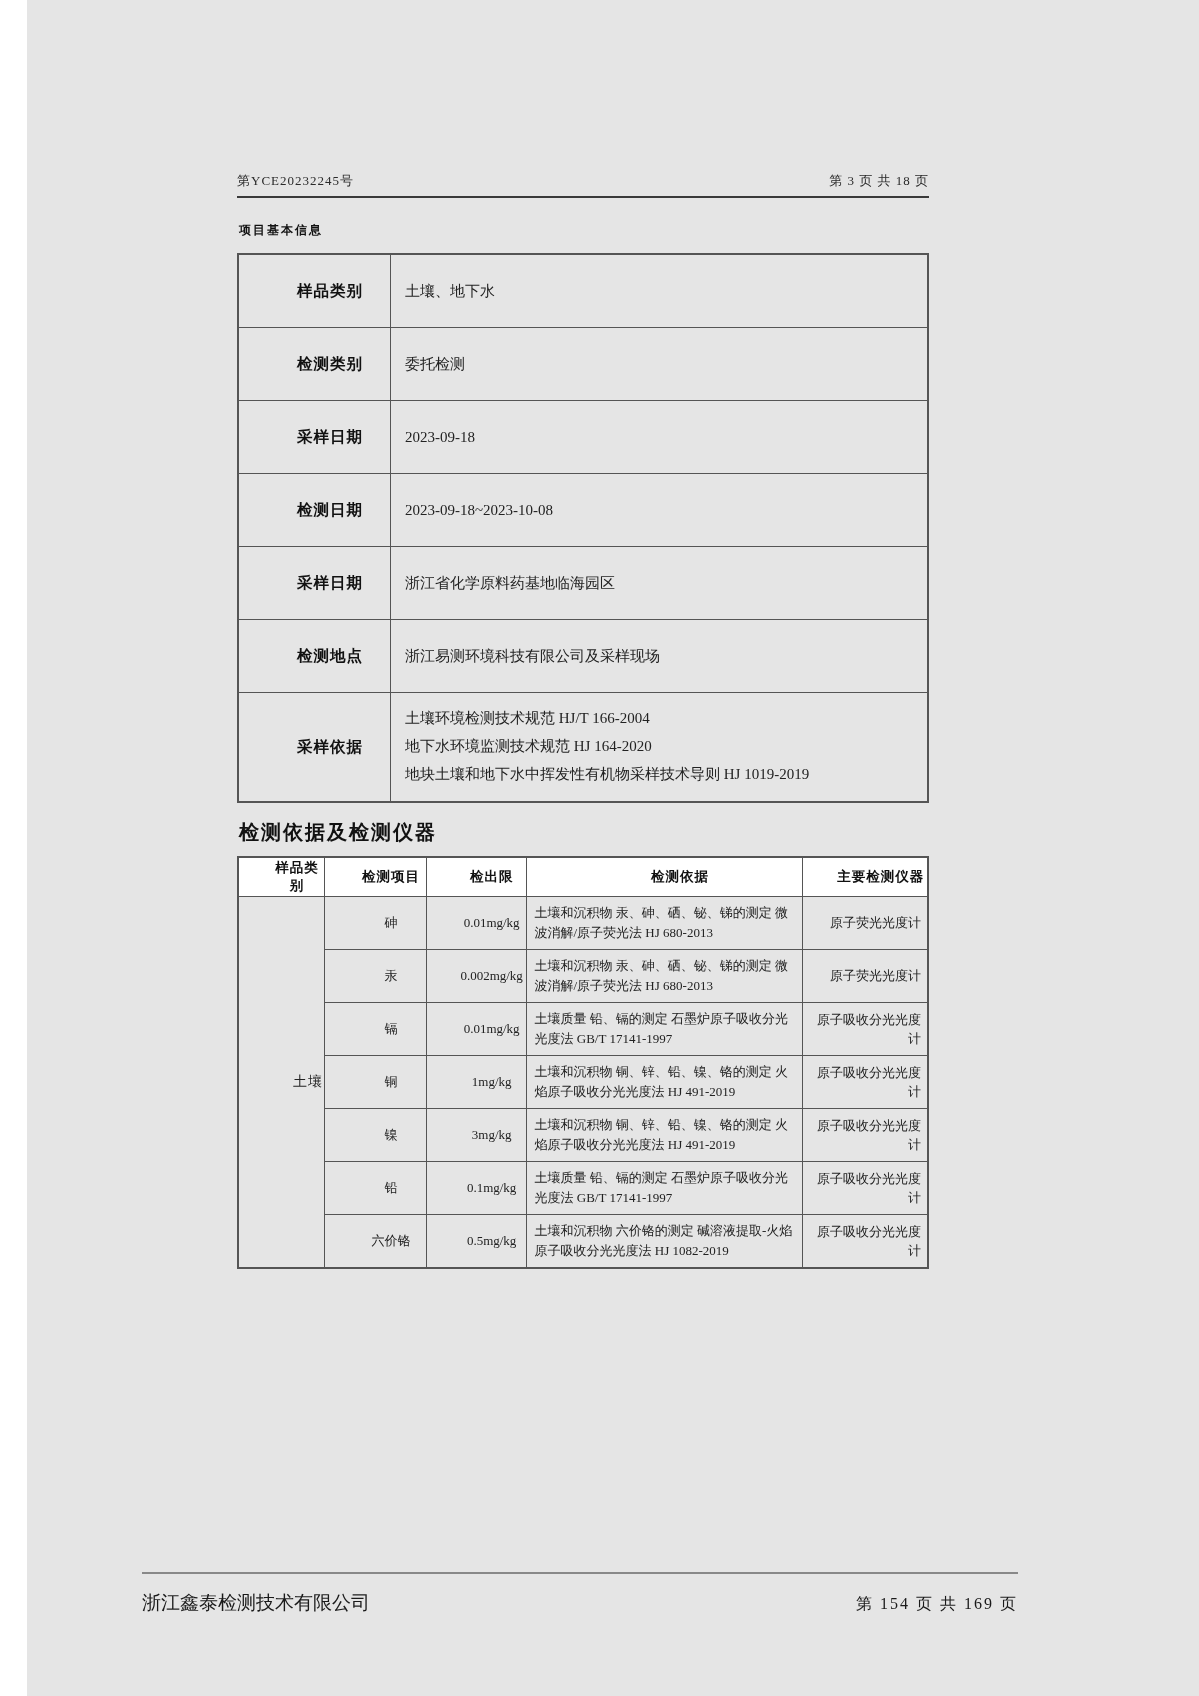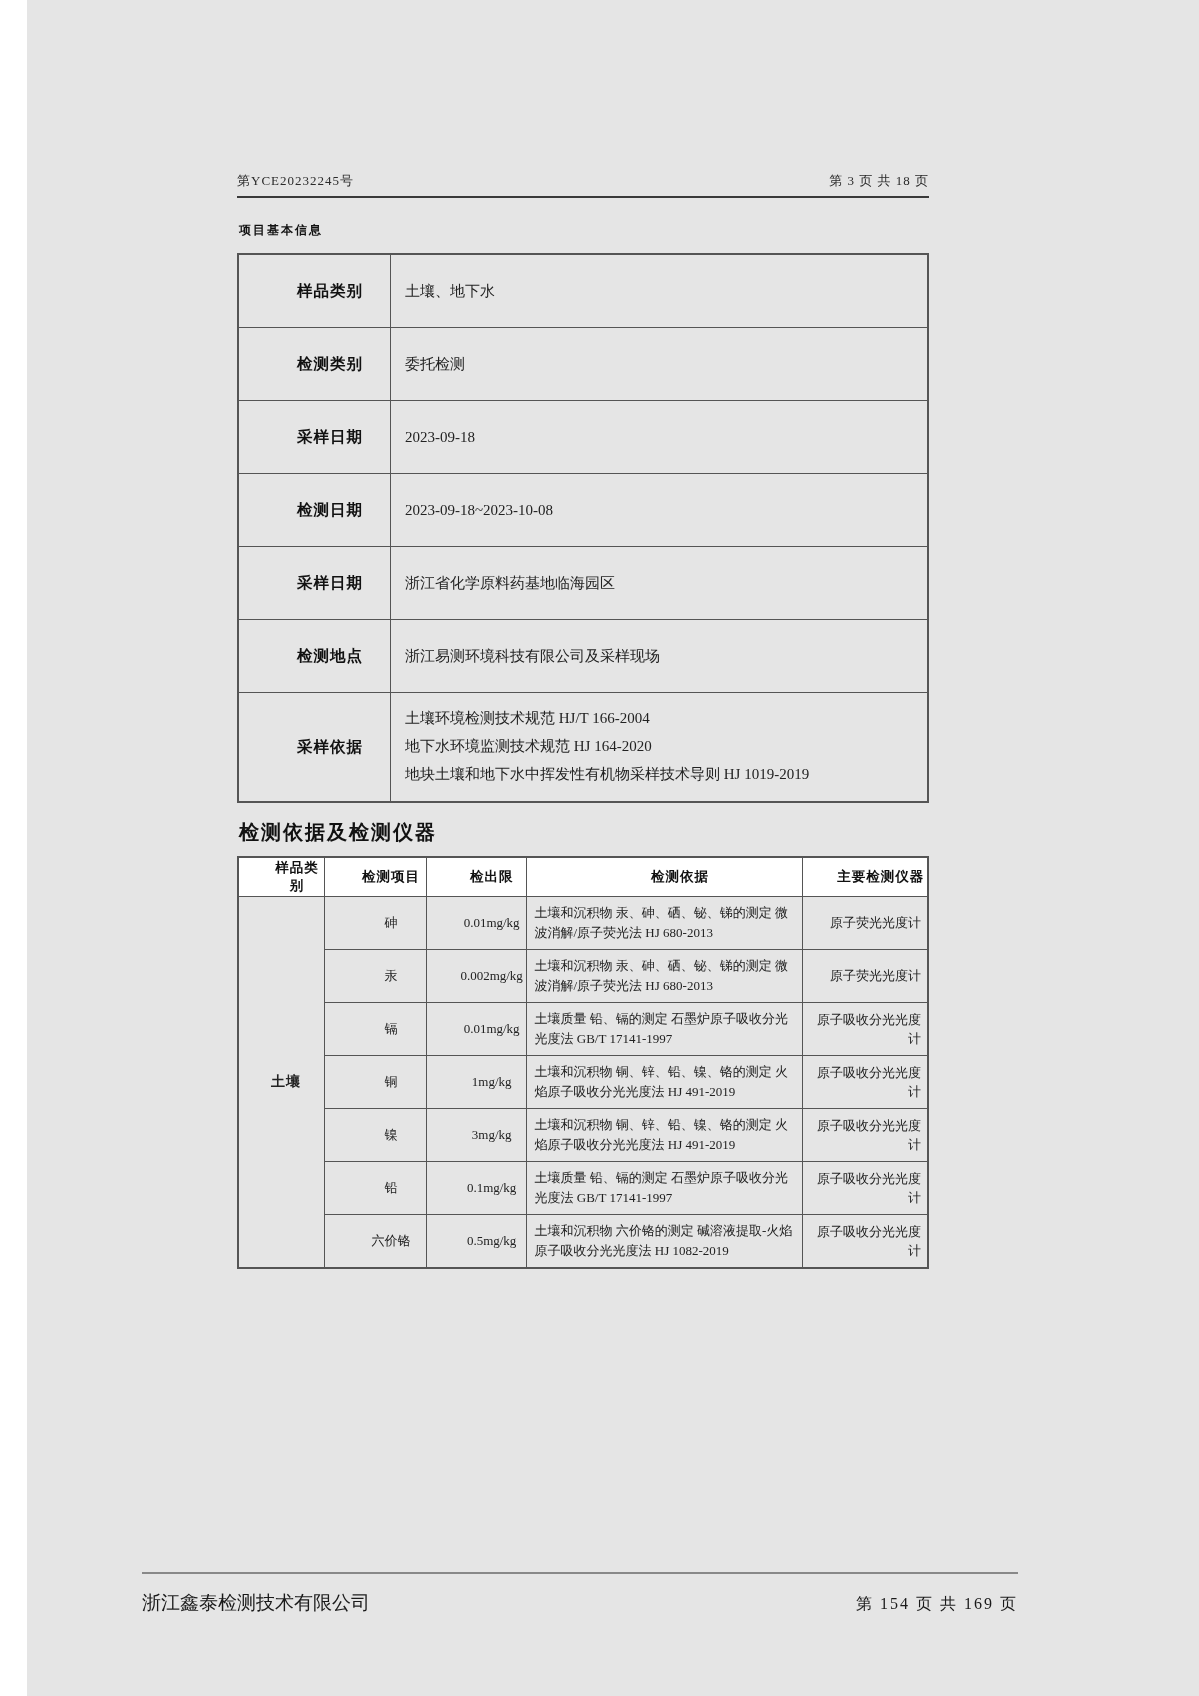--- a/index.html
+++ b/index.html
@@ -25,21 +25,21 @@
   .t1 .val{font-size:15px;padding:6px 14px;color:#222;}
   .t1 tr.r-std td{height:60px;}
   .t1 tr.r-basis td{height:96px;}
   .t1 tr.r-note td{height:58px;}
   .t1 .line{line-height:1.85;}
   .t2 th{
     font-size:13.5px;font-weight:bold;height:36px;color:#111;letter-spacing:1px;
     background:#fff;
   }
   .t2 td{font-size:13px;color:#222;height:46px;}
-  .t2 .c-sample{text-align:left;font-size:14px;letter-spacing:1px;font-weight:bold;}
+  .t2 .c-sample{text-align:right;font-size:14px;letter-spacing:1px;}
   .t2 .c-item{text-align:center;}
   .t2 .c-limit{text-align:center;}
   .t2 .c-basis{padding:3px 8px;line-height:1.55;}
   .t2 .c-instr{text-align:right;padding:3px 6px;line-height:1.5;}
   .page-footer{
     position:absolute;left:115px;top:1572px;width:876px;
     border-top:2px solid #888;padding-top:16px;
     display:flex;justify-content:space-between;align-items:baseline;
     font-size:19px;color:#1a1a1a;
   }

